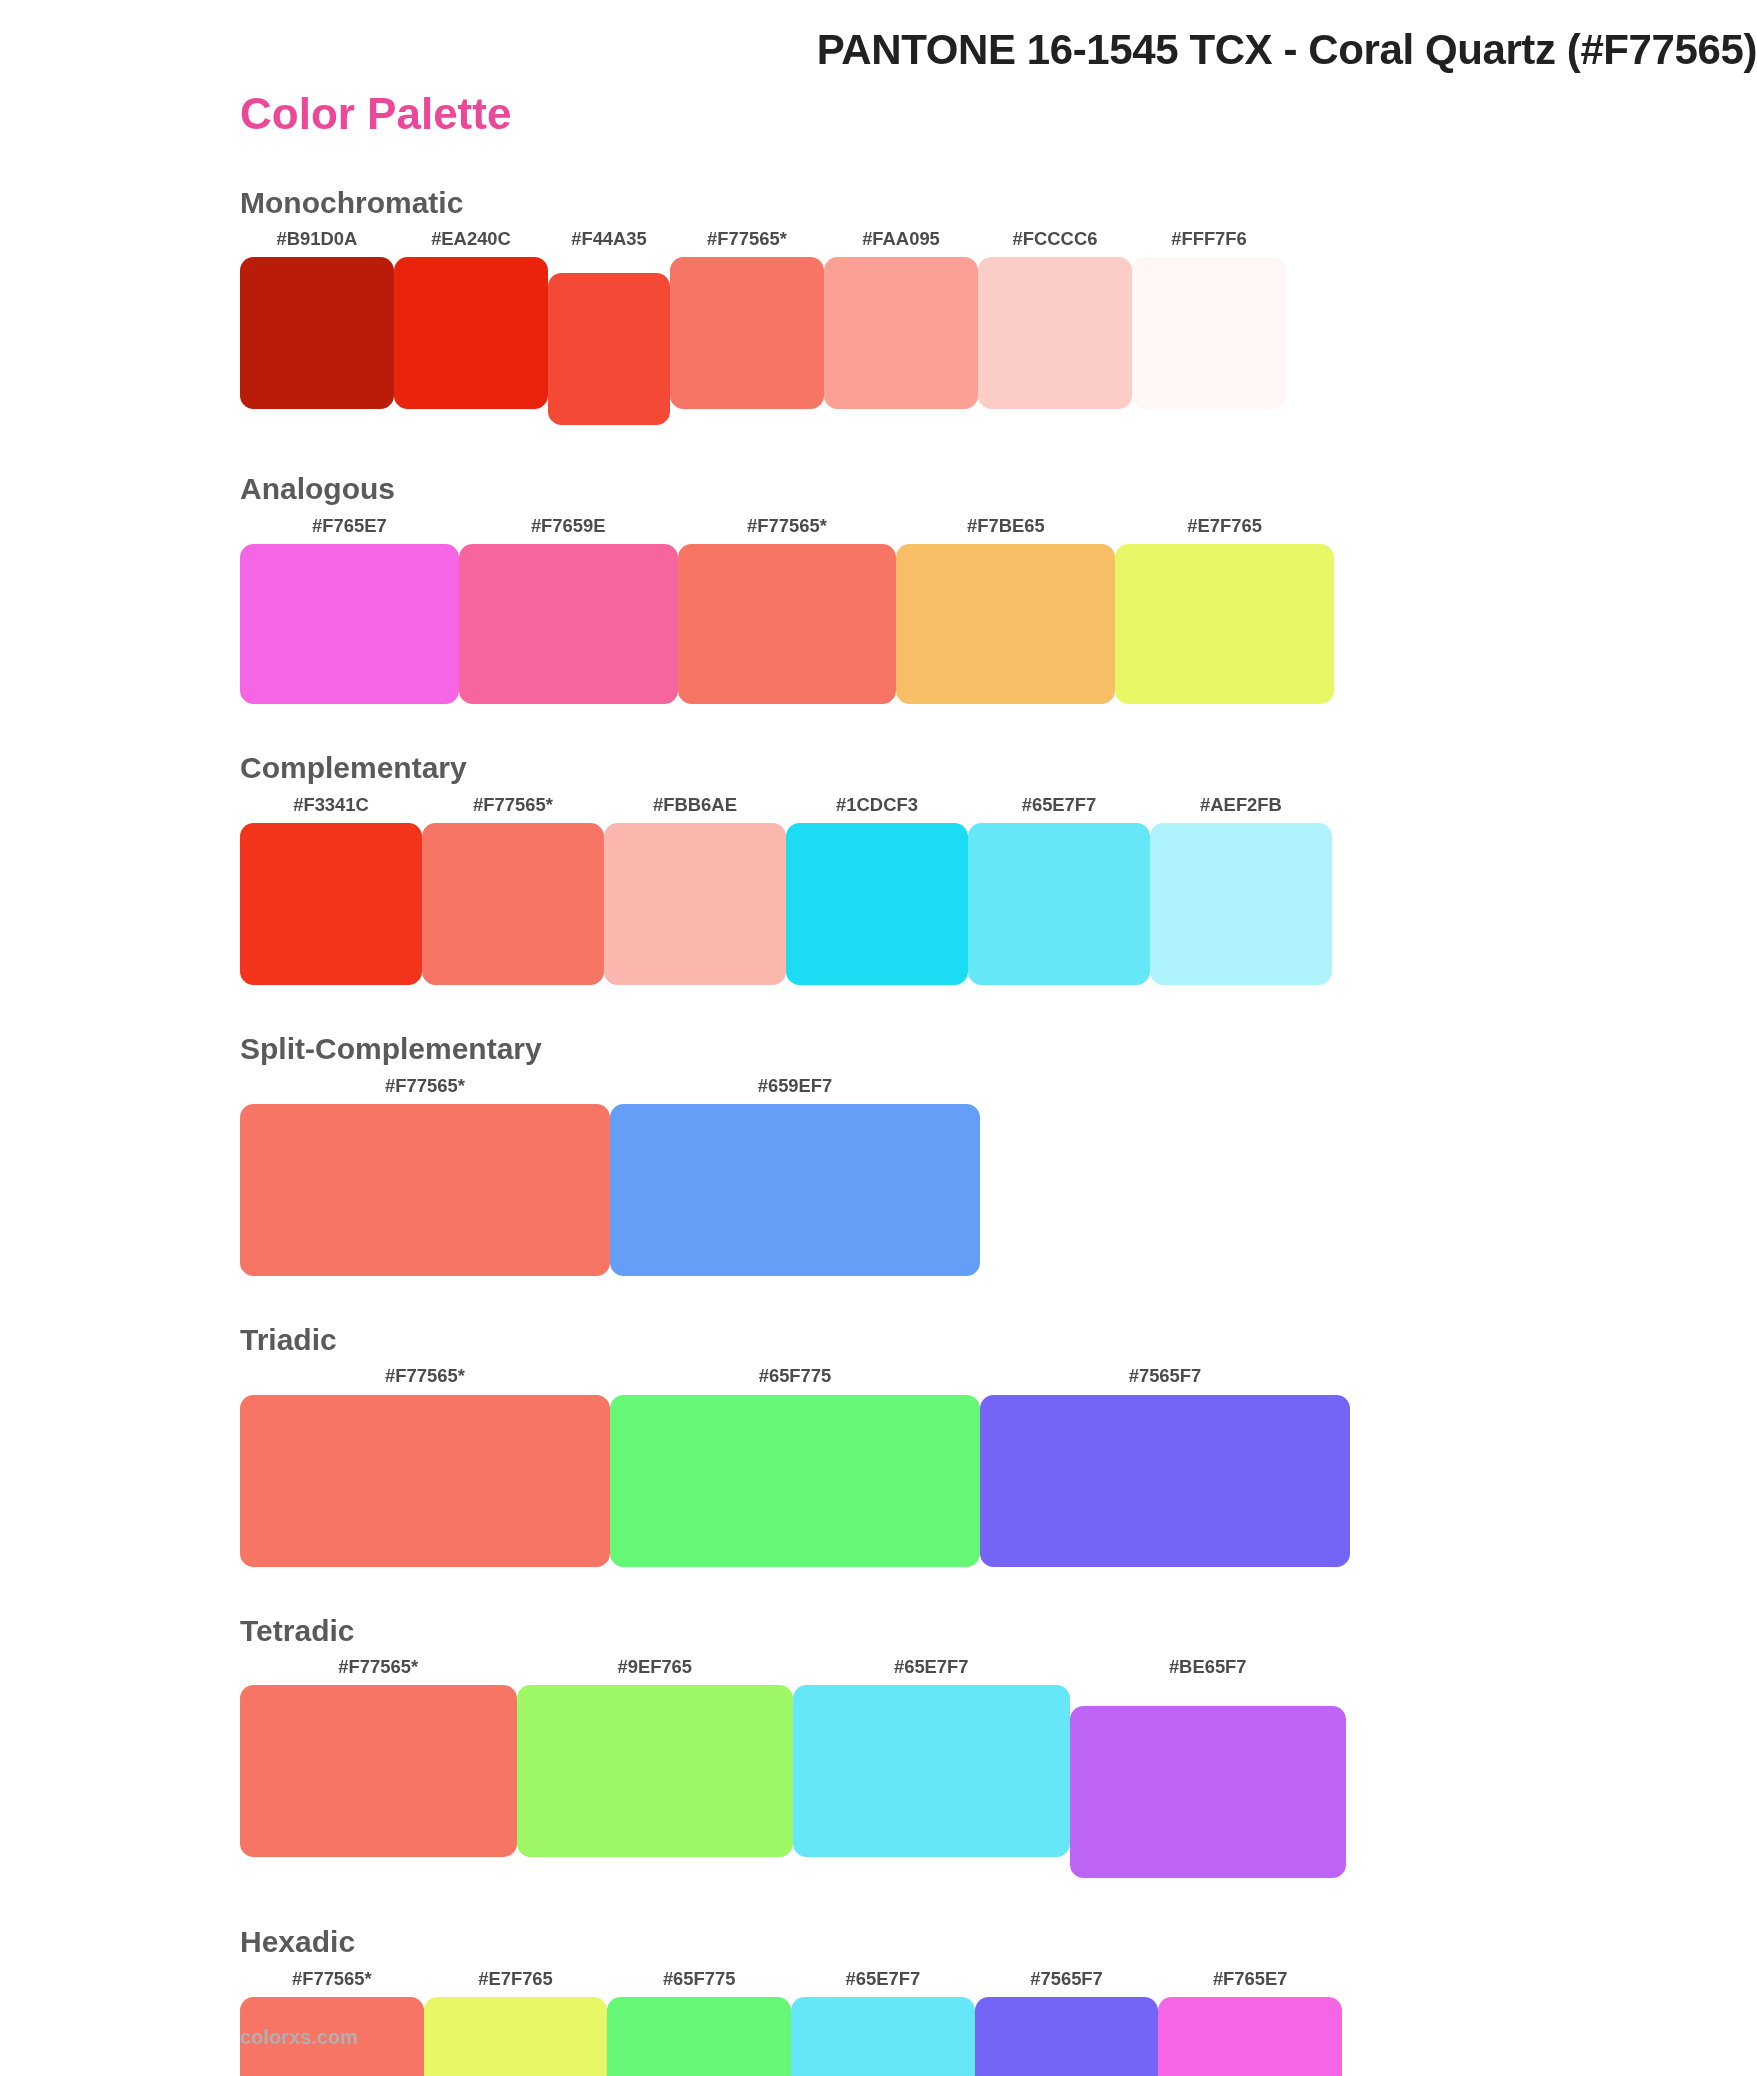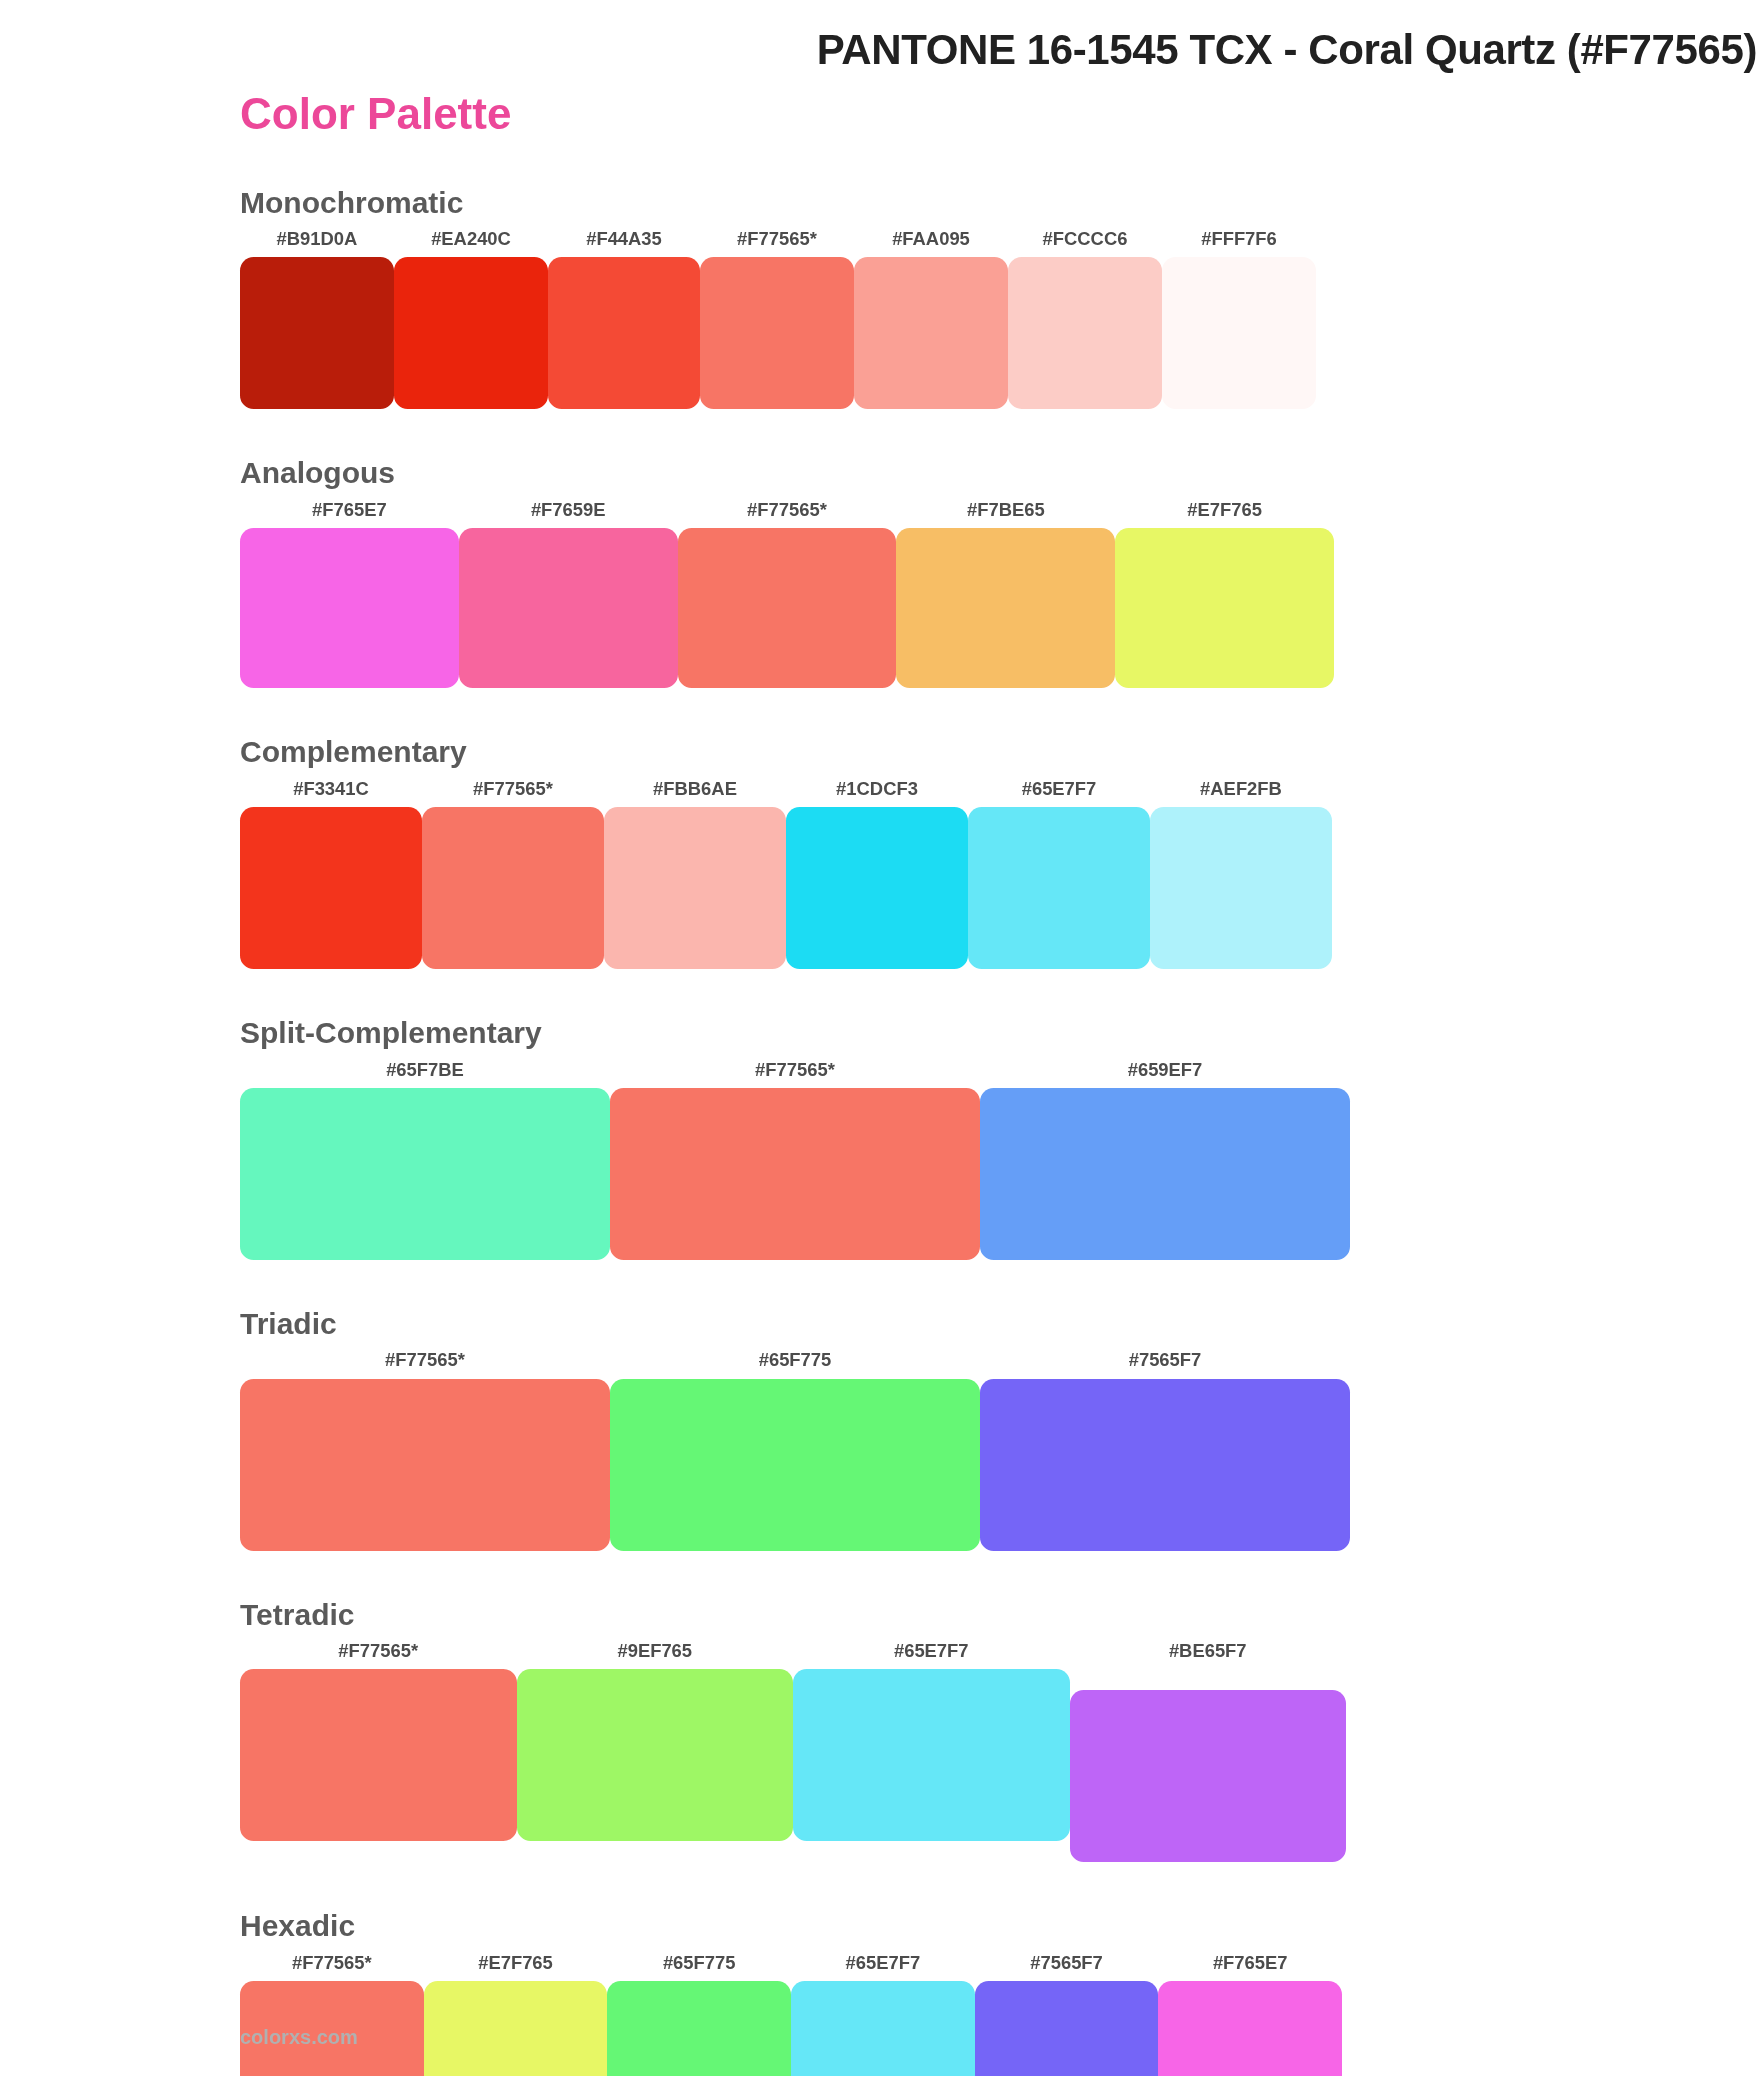--- a/index.html
+++ b/index.html
@@ -103,21 +103,21 @@
         <div class="section-title">Monochromatic</div>
         <div class="swatch-row" style="width: 1078px;">
           <div class="swatch" style="width: 154px;">
             <div class="swatch-label">#B91D0A</div>
             <div class="swatch-chip" style="height: 152px; background: rgb(185, 29, 10);"></div>
           </div>
           <div class="swatch" style="width: 154px;">
             <div class="swatch-label">#EA240C</div>
             <div class="swatch-chip" style="height: 152px; background: rgb(234, 36, 12);"></div>
           </div>
-          <div class="swatch" style="width: 152px;">
+          <div class="swatch" style="width: 122px; gap: 16px;">
             <div class="swatch-label">#F44A35</div>
             <div class="swatch-chip" style="height: 152px; background: rgb(244, 74, 53);"></div>
           </div>
           <div class="swatch" style="width: 154px;">
             <div class="swatch-label">#F77565*</div>
             <div class="swatch-chip" style="height: 152px; background: rgb(247, 117, 101);"></div>
           </div>
           <div class="swatch" style="width: 154px;">
             <div class="swatch-label">#FAA095</div>
             <div class="swatch-chip" style="height: 152px; background: rgb(250, 160, 149);"></div>
@@ -182,24 +182,20 @@
           </div>
           <div class="swatch" style="width: 182px;">
             <div class="swatch-label">#AEF2FB</div>
             <div class="swatch-chip" style="height: 162px; background: rgb(174, 242, 251);"></div>
           </div>
         </div>
       </div>
       <div class="section" style="margin-bottom: 46px;">
         <div class="section-title">Split-Complementary</div>
         <div class="swatch-row" style="width: 1110px;">
-          <div class="swatch" style="width: 370px;">
-            <div class="swatch-label">#65F7BE</div>
-            <div class="swatch-chip" style="height: 172px; background: rgb(101, 247, 190);"></div>
-          </div>
           <div class="swatch" style="width: 370px;">
             <div class="swatch-label">#F77565*</div>
             <div class="swatch-chip" style="height: 172px; background: rgb(247, 117, 101);"></div>
           </div>
           <div class="swatch" style="width: 370px;">
             <div class="swatch-label">#659EF7</div>
             <div class="swatch-chip" style="height: 172px; background: rgb(101, 158, 247);"></div>
           </div>
         </div>
       </div>

